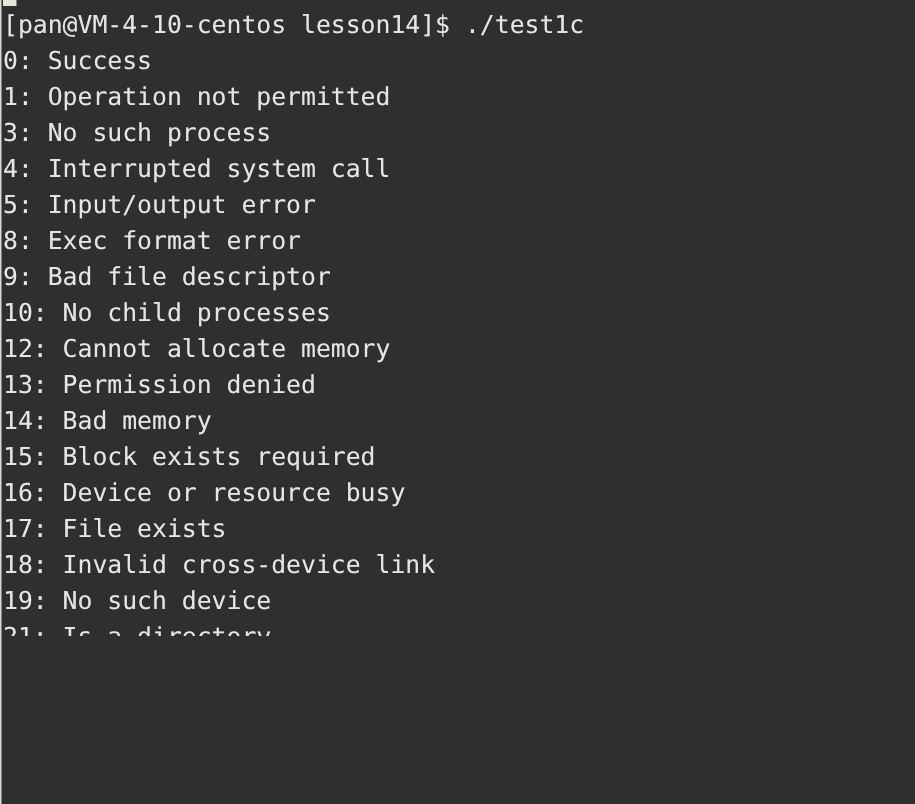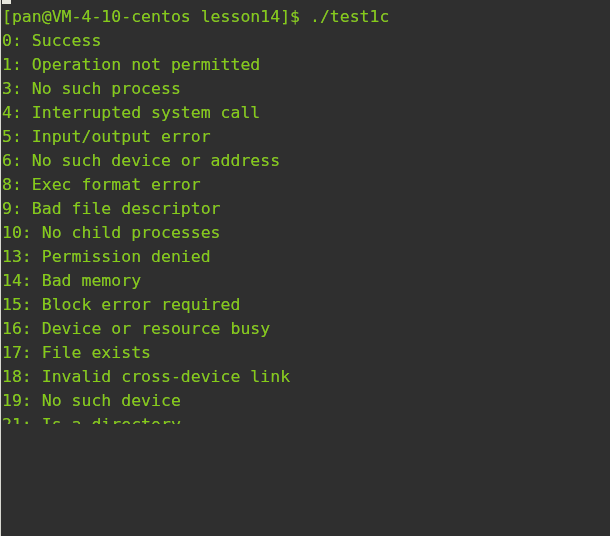--- a/index.html
+++ b/index.html
@@ -44,21 +44,21 @@
     position: absolute;
     left: 0;
     top: 5px;
     width: 610px;
     padding-left: 2px;
     box-sizing: border-box;
   }
   .line {
     height: 24px;
     white-space: pre;
-    color: #84cc16;
+    color: #e5e5e5;
     text-shadow: 0 0 0.4px rgba(233,233,224,0.35);
   }
   .line.partial {
     height: 11px;
     overflow: hidden;
   }
 </style>
 </head>
 <body>
 
@@ -69,27 +69,27 @@
 
   <div id="screen">
 
     <div class="line">[pan@VM-4-10-centos lesson14]$ ./test1c</div>
 
     <div class="line">0: Success</div>
     <div class="line">1: Operation not permitted</div>
     <div class="line">3: No such process</div>
     <div class="line">4: Interrupted system call</div>
     <div class="line">5: Input/output error</div>
-    <div class="line">6: No such device or address</div>
     <div class="line">8: Exec format error</div>
     <div class="line">9: Bad file descriptor</div>
     <div class="line">10: No child processes</div>
+    <div class="line">12: Cannot allocate memory</div>
     <div class="line">13: Permission denied</div>
     <div class="line">14: Bad memory</div>
-    <div class="line">15: Block error required</div>
+    <div class="line">15: Block exists required</div>
     <div class="line">16: Device or resource busy</div>
     <div class="line">17: File exists</div>
     <div class="line">18: Invalid cross-device link</div>
     <div class="line">19: No such device</div>
 
     <div class="line partial">21: Is a directory</div>
 
   </div>
 </div>
 

